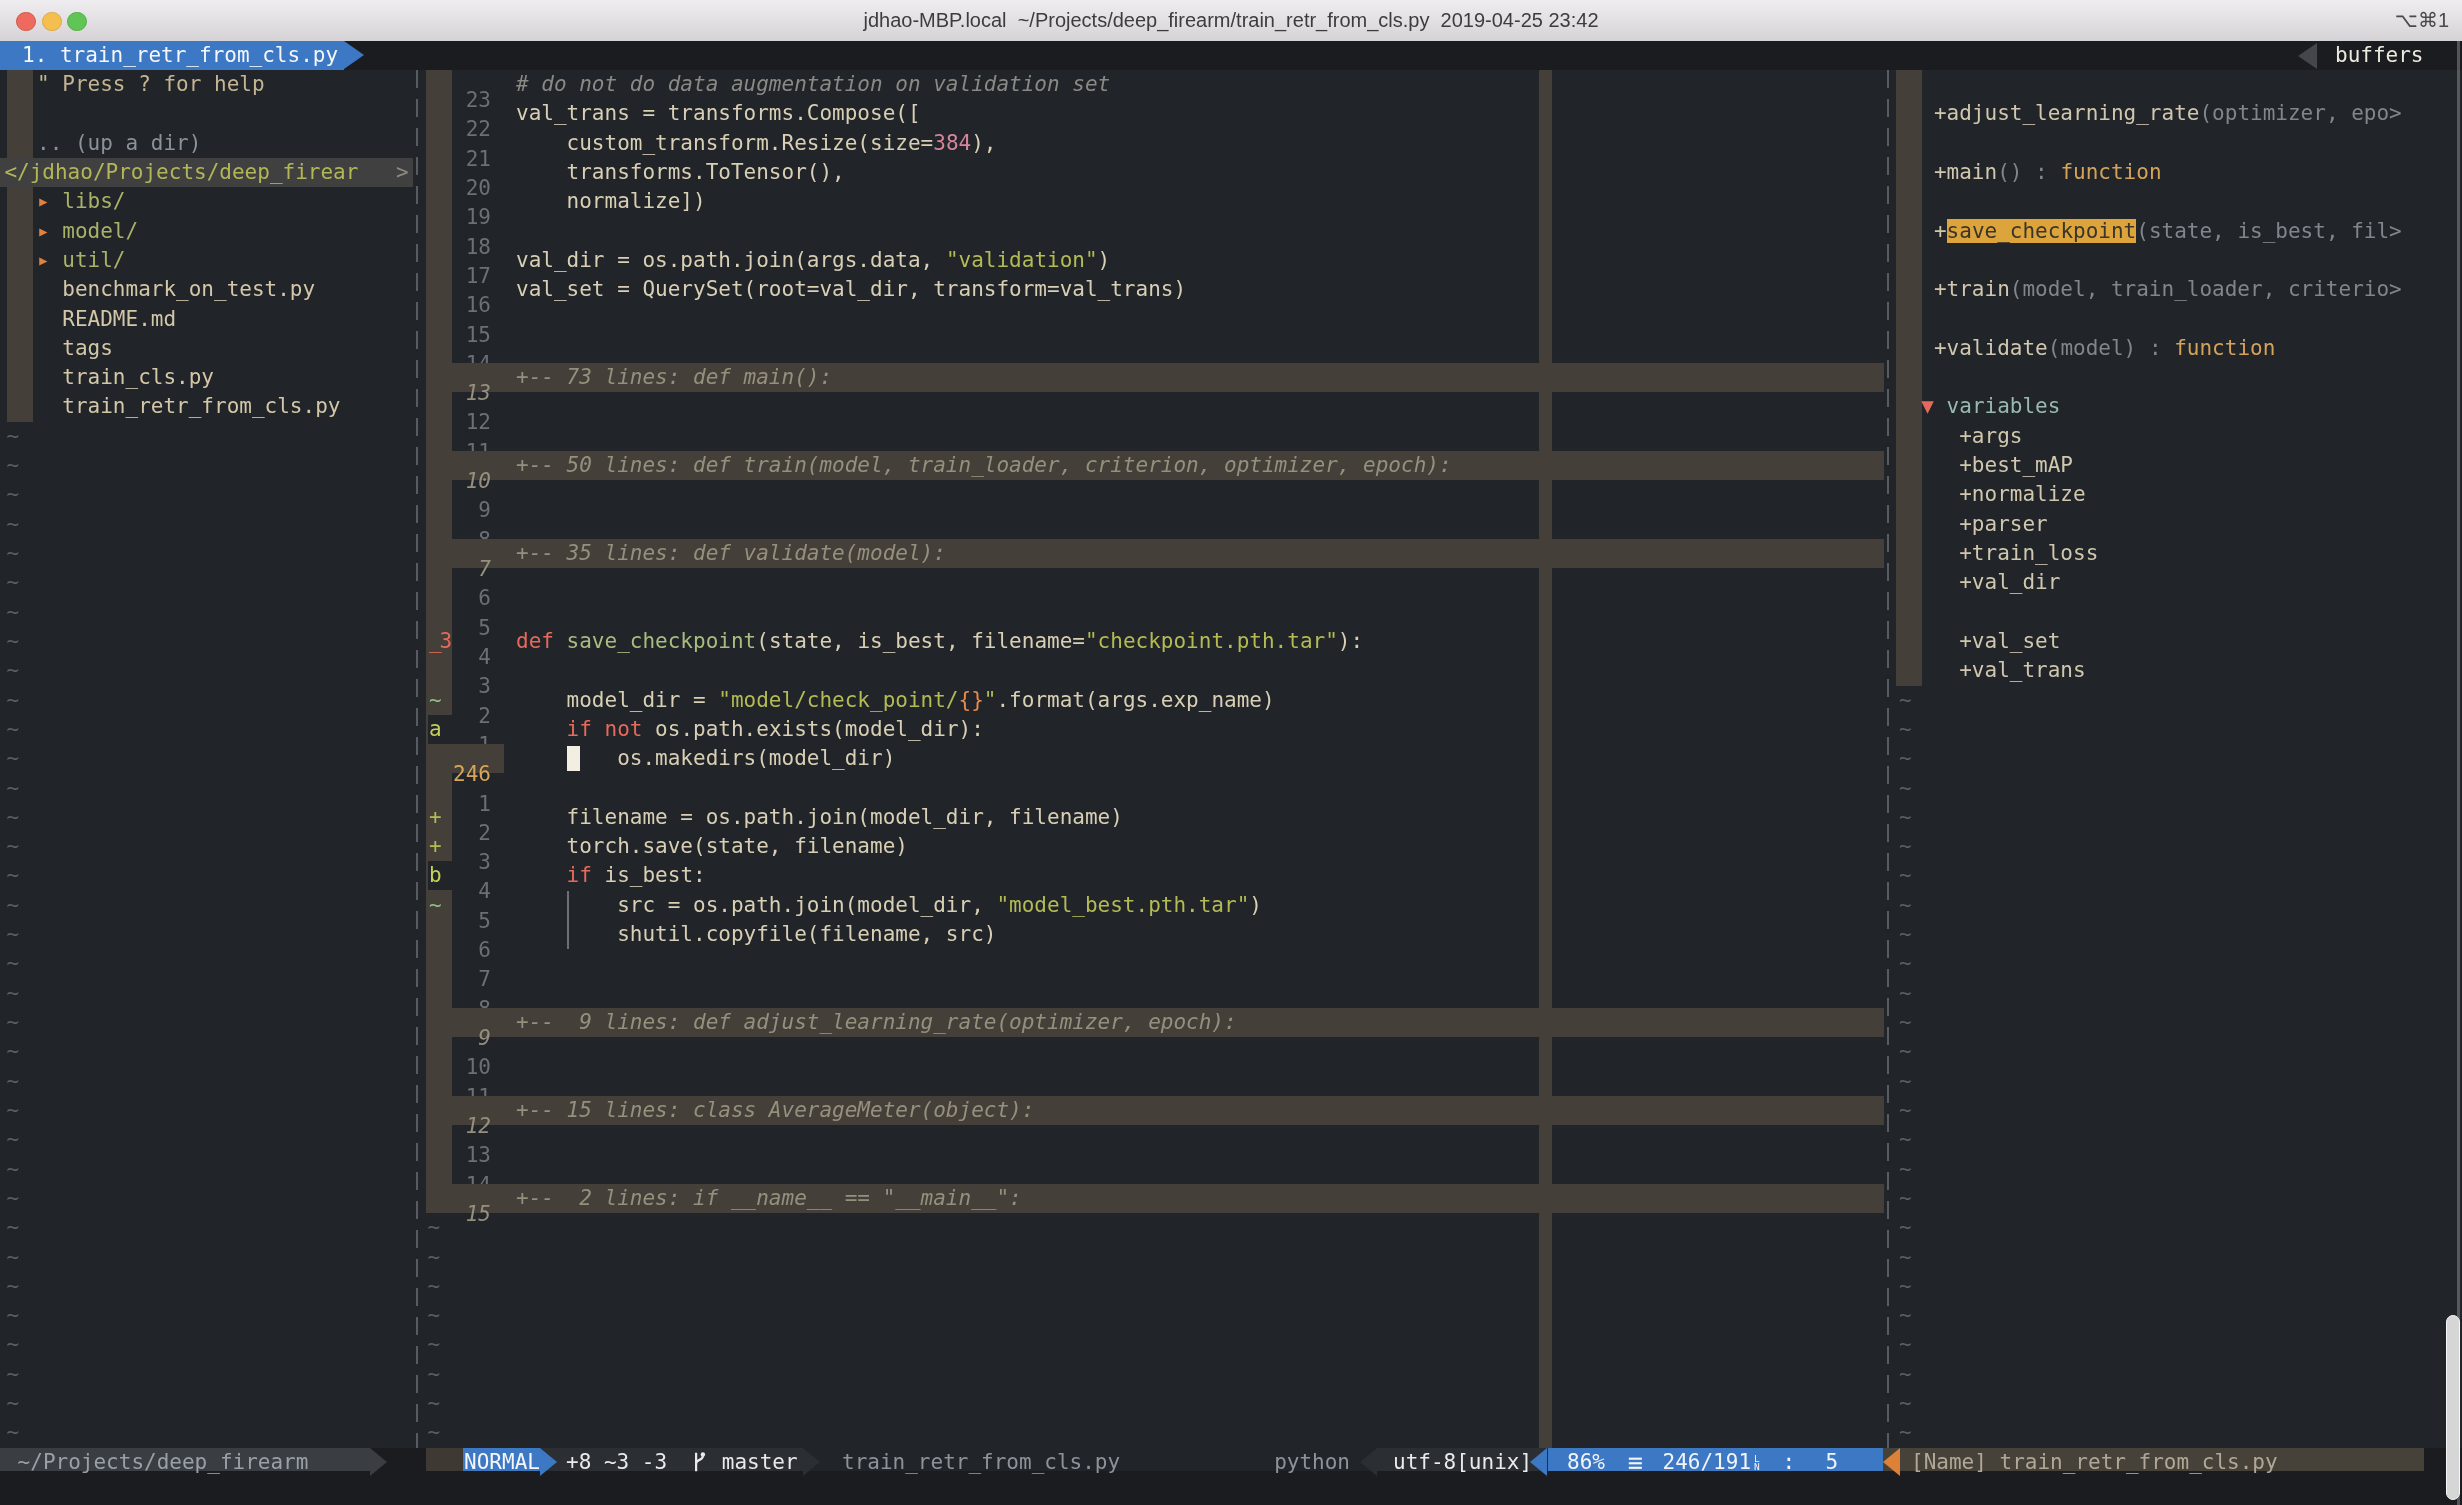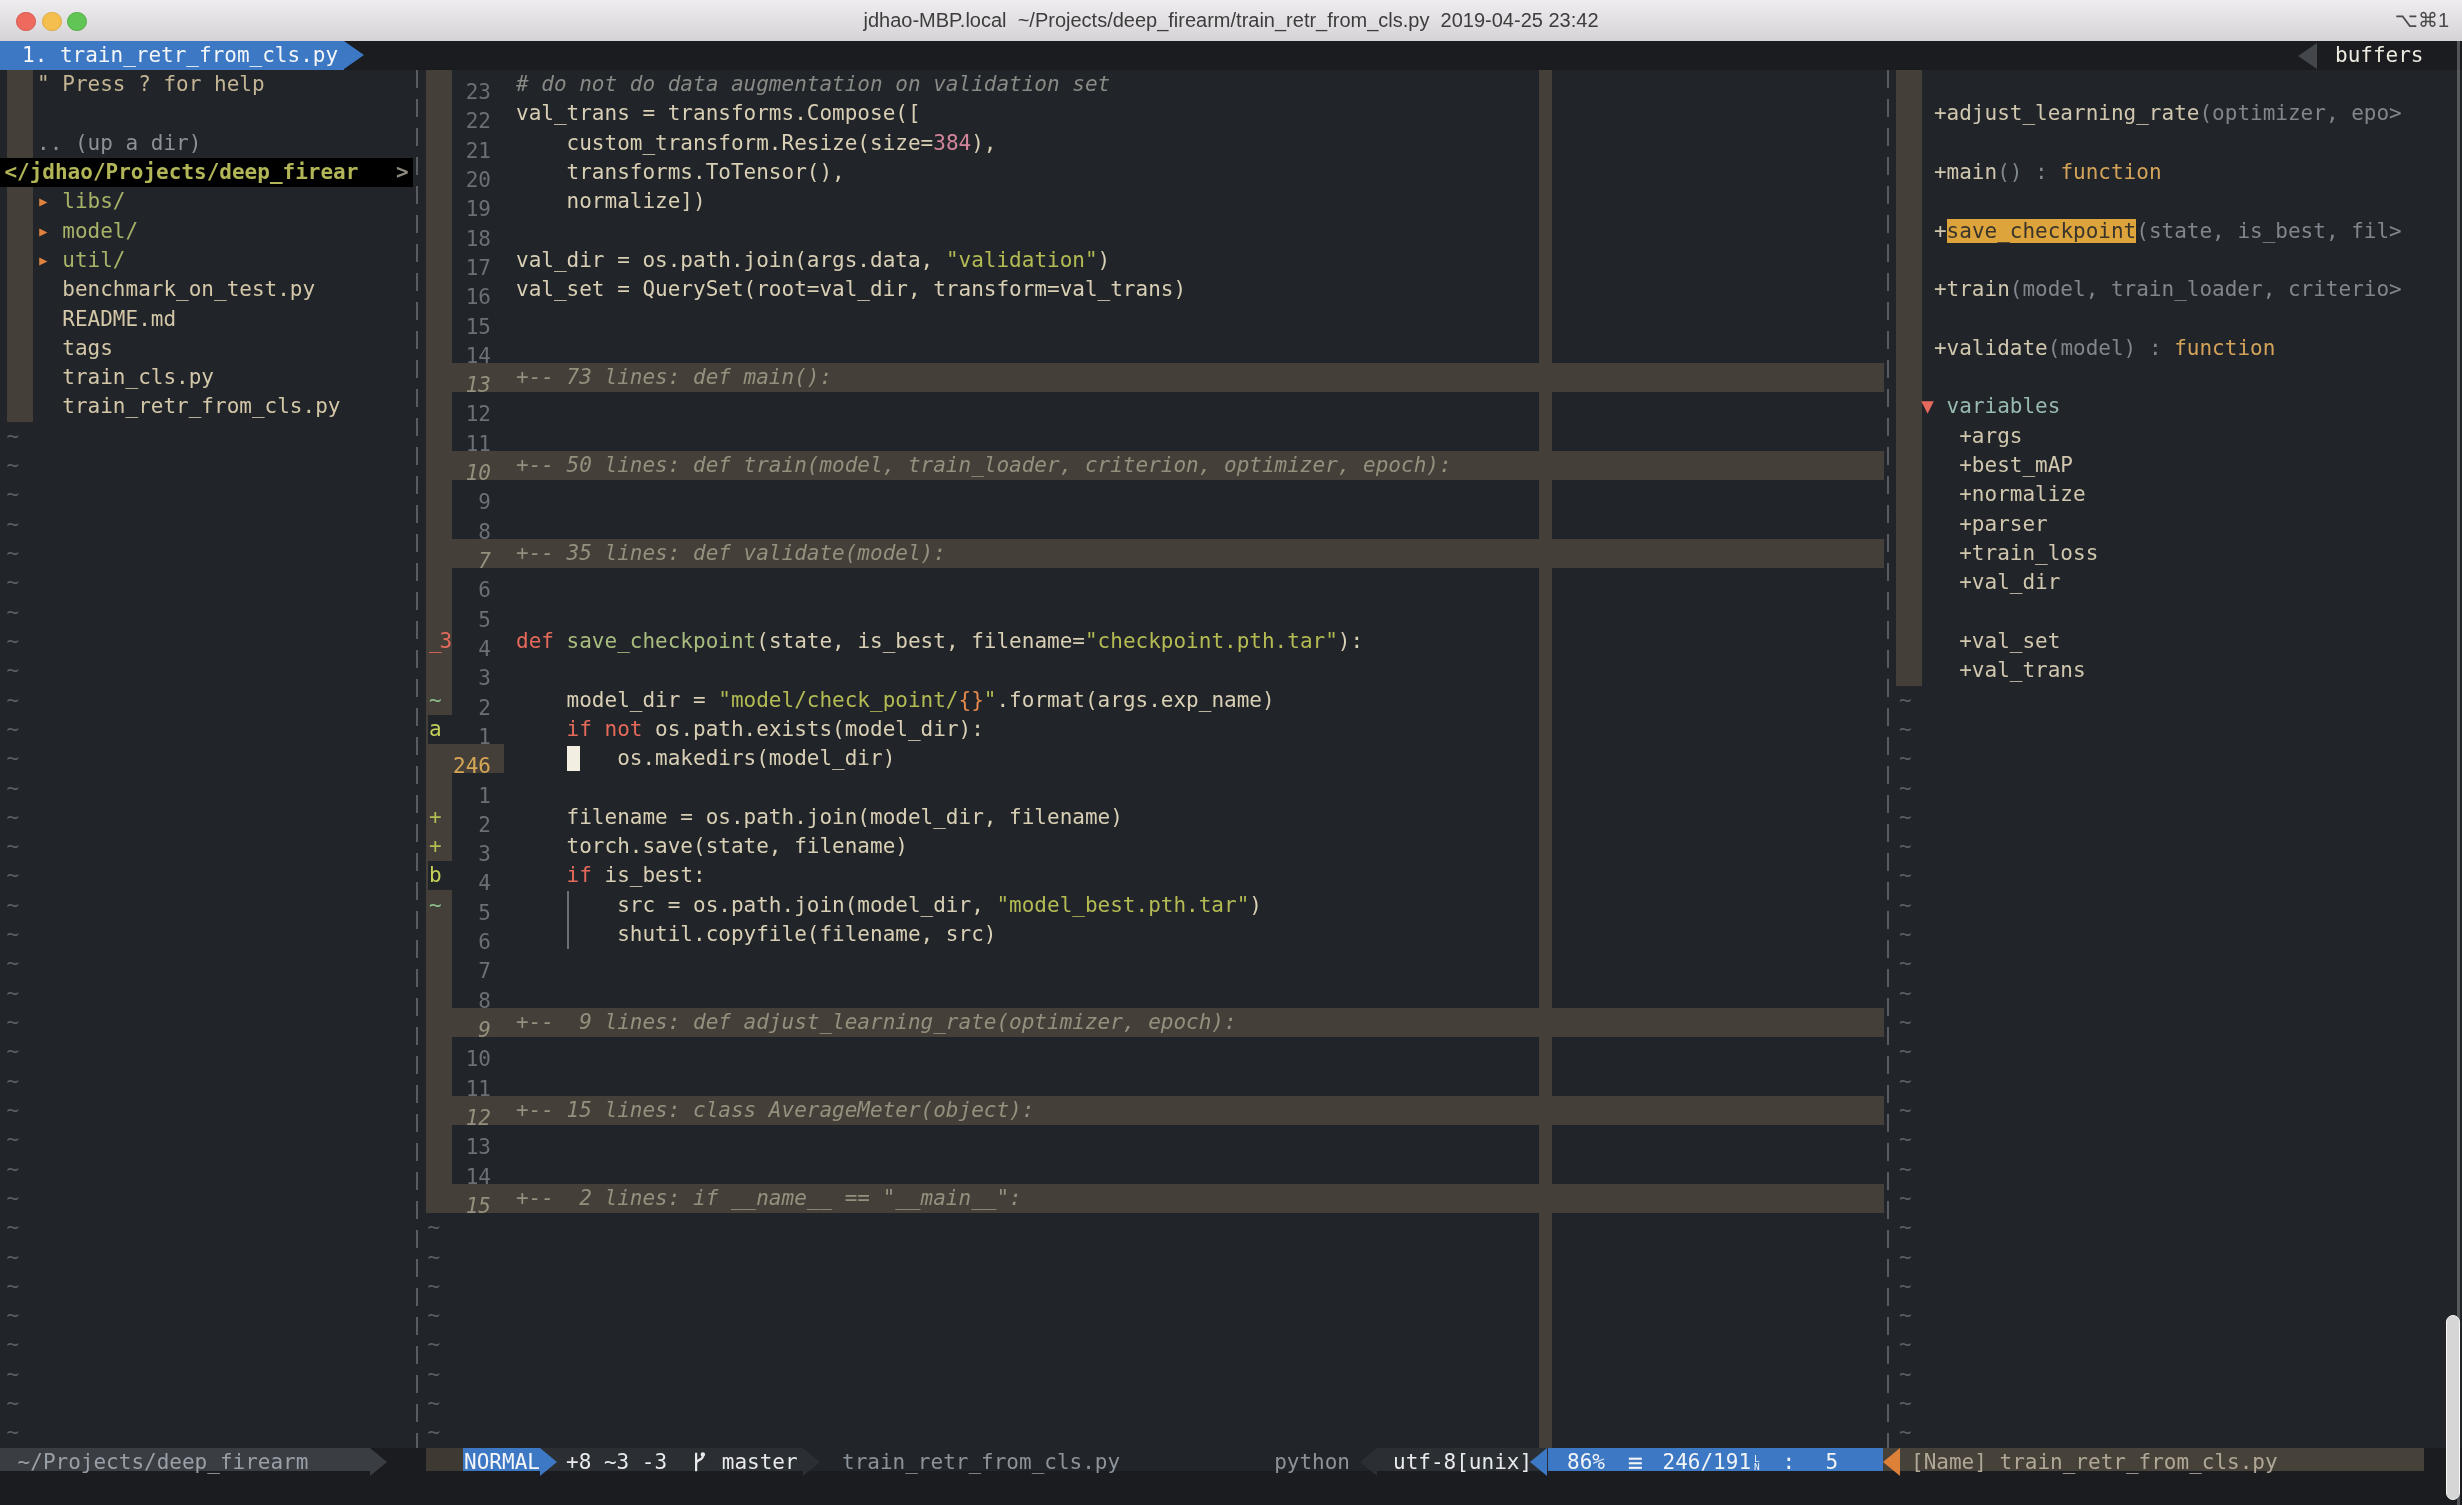--- a/index.html
+++ b/index.html
@@ -38,21 +38,21 @@
   .tk-fg{color:#d8cfb4;}   .tk-red{color:#e66a5c;}  .tk-green{color:#a8bd7f;}
   .tk-str{color:#b4bb53;}  .tk-orange{color:#e78a4e;}.tk-pink{color:#d3869b;margin-top:12px;}
   .tk-comment{color:#888a85;font-style:italic;}
   .tk-foldtext{color:#95907e;font-style:italic;}
   .tk-help{color:#c3b494;} .tk-up{color:#8d9199;}   .tk-rootpath{color:#b2b657;}
   .tk-arrow{color:#e0823e;}.tk-dir{color:#a6b368;}  .tk-file{color:#d3c7a8;}
   .tk-trunc{color:#8f8a80;}
   .tk-name{color:#d0c7ae;} .tk-sig{color:#80868d;}  .tk-kw{color:#d4a35a;margin-top:44px;}
   .tk-scope{color:#97b9ae;}.tk-tri{color:#e5695c;}
   .tk-hl{background:#dda43c;color:#3a352c;}
-  .num{position:absolute;left:26px;top:8px;width:39px;text-align:right;color:#6b7077;}
+  .num{position:absolute;left:26px;top:16px;width:39px;text-align:right;color:#6b7077;}
   .num.cur{color:#d8a657;}
   .num.foldn{color:#95907e;font-style:italic;}
   .numbg{position:absolute;left:0;top:0;width:78px;height:29px;background:#453f39;}
   .sign{position:absolute;left:1.5px;top:0;width:24px;text-align:left;padding-left:1.5px;}
   .sign.mark{background:#212428;color:#c4d059;width:23px;}
   .sign.add{color:#b4bb53;} .sign.mod{color:#8ec08a;} .sign.del{color:#e66a5c;letter-spacing:-2.2px;}
   .codetext{position:absolute;left:90px;top:0;}
   .tilde{color:#5b6067;}
   .strip{position:absolute;background:#453f39;}
   #colorcol{position:absolute;left:1113px;top:0;width:13px;height:1378px;background:#453f39;}
@@ -95,21 +95,21 @@
   <div id="content" class="abs">
     <div id="win-nerd" class="win">
       <div class="strip" style="left:6.6px;top:0;width:26px;height:352px;"></div>
     <div class="row" style="top: 0px;">
           <pre class="ntext" style="position: absolute; left: 37px;"><span class="tk tk-help">" Press ? for help</span></pre>
         </div>
         <div class="row" style="top: 29px;"></div>
         <div class="row" style="top: 59px;">
           <pre class="ntext" style="position: absolute; left: 37px;"><span class="tk tk-up">.. (up a dir)</span></pre>
         </div>
-        <div class="row" style="top: 88px; background: #000000; font-weight: bold;">
+        <div class="row" style="top: 88px; background: #404040;">
           <pre class="ntext" style="position: absolute; left: 4.4px;"><span class="tk tk-rootpath">&lt;/jdhao/Projects/deep_firear</span></pre>
           <span class="tk tk-trunc abs" style="left: 396px;">&gt;</span>
         </div>
         <div class="row" style="top: 117px;">
           <pre class="ntext" style="position: absolute; left: 37px;"><span class="tk tk-arrow">▸ </span><span class="tk tk-dir">libs/</span></pre>
         </div>
         <div class="row" style="top: 147px;">
           <pre class="ntext" style="position: absolute; left: 37px;"><span class="tk tk-arrow">▸ </span><span class="tk tk-dir">model/</span></pre>
         </div>
         <div class="row" style="top: 176px;">

